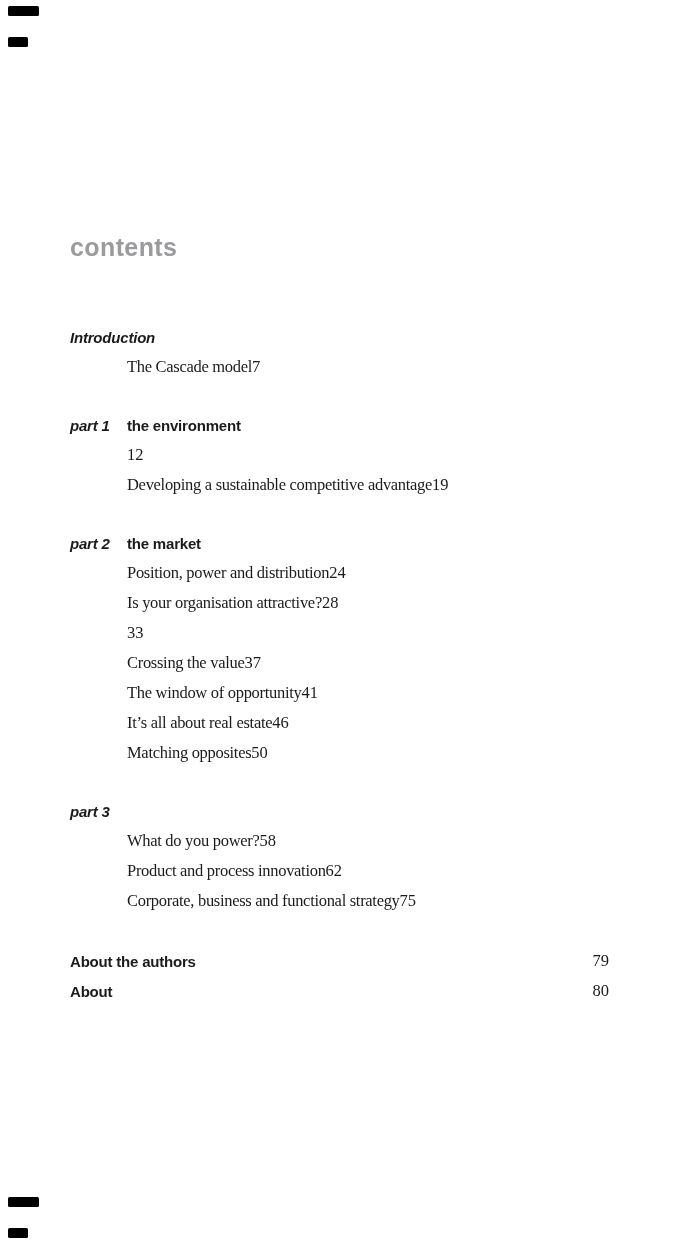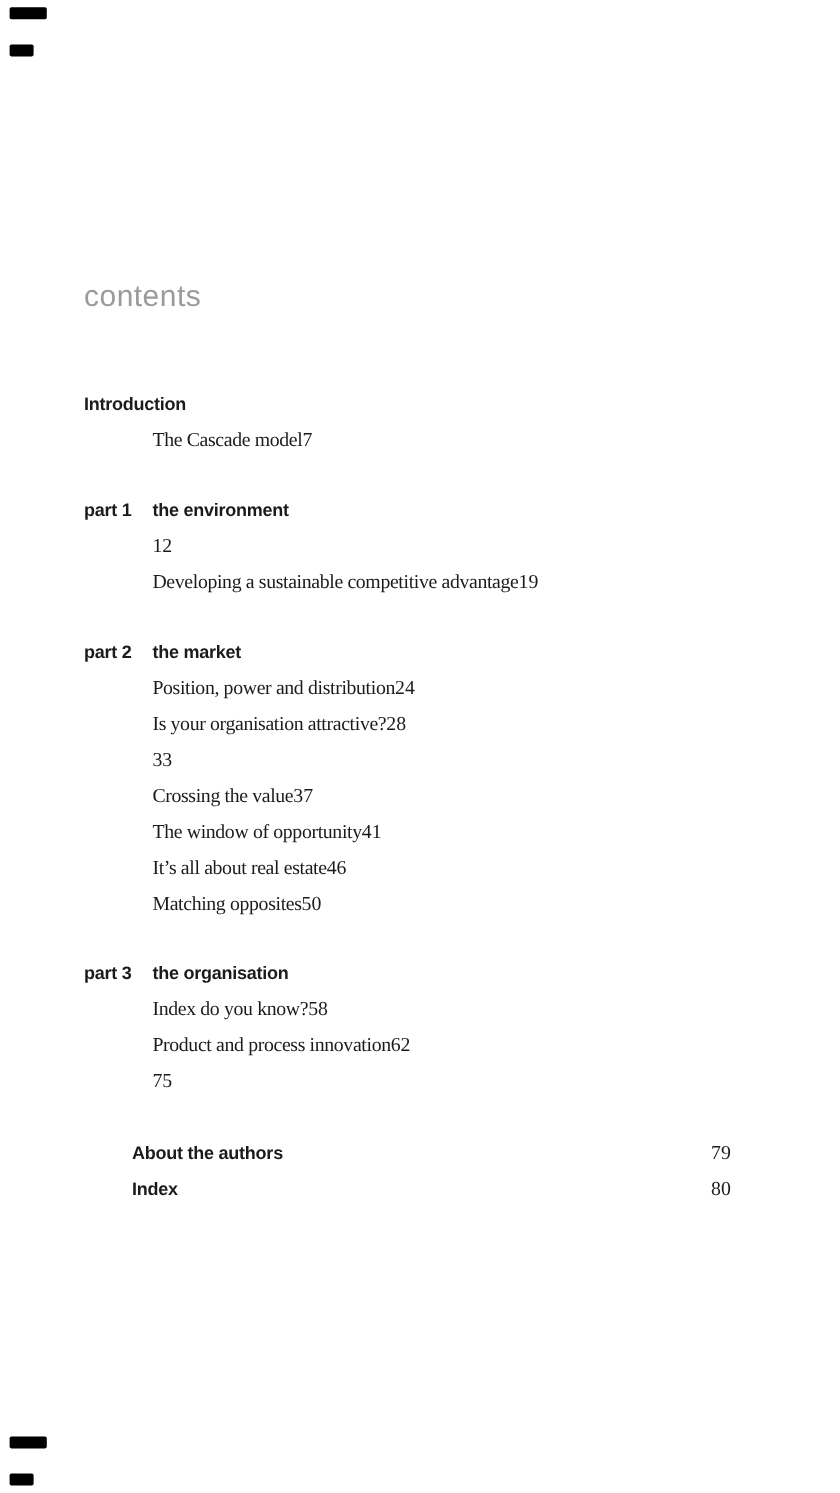--- a/index.html
+++ b/index.html
@@ -10,21 +10,21 @@
     overflow: hidden;
     font-family: "Liberation Sans", sans-serif;
   }
 
   .contents-title {
     position: absolute;
     left: 70px; top: 235px;
     margin: 0;
     font-size: 25px;
     line-height: 1;
-    font-weight: 400;
+    font-weight: 700;
     letter-spacing: 0.4px;
     color: var(--title-color, #9b9b9e);
   }
 
   .toc {
     position: absolute;
     left: 70px; top: 322px;
     width: 539px;
     color: var(--text-color, #1b1b1b);
   }
@@ -32,21 +32,21 @@
   .row { height: 30px; display: flex; align-items: center; }
 
   .section + .section { margin-top: 28px; }
 
   .head-row {
     font-weight: 700;
     font-size: 15px;
     letter-spacing: -0.2px;
     white-space: nowrap;
   }
-  .head-label { min-width: 57px; flex: none; }
+  .head-label { min-width: 57px; flex: none; font-style: italic; }
   .head-heading { flex: 1; }
 
   .entry-row {
     margin-left: 57px;
     justify-content: flex-start;
     font-family: "Liberation Serif", serif;
     font-size: 16.5px;
     letter-spacing: -0.3px;
     white-space: nowrap;
   }
@@ -59,21 +59,20 @@
     text-align: right;
   }
 
   .back-matter { margin-top: 30px; }
   .back-row {
     justify-content: space-between;
     font-weight: 700;
     font-size: 15px;
     letter-spacing: -0.2px;
     white-space: nowrap;
-    margin-left: 40px;
   }
 
   .scan-mark {
     position: absolute;
     background: var(--mark-color, #000000);
     border-radius: 1.5px;
   }
   .scan-mark.m1 { left: 8px; top: 6px;    width: 31px; height: 10px; }
   .scan-mark.m2 { left: 8px; top: 37px;   width: 20px; height: 10px; }
   .scan-mark.m3 { left: 8px; top: 1197px; width: 31px; height: 10px; }
@@ -156,48 +155,48 @@
   <div class="row entry-row">
     <span class="entry-title">Matching opposites</span>
     <span class="serif-page">50</span>
   </div>
 </div>
   </section>
 
   <section class="section">
     <div class="row head-row">
       <span class="head-label">part 3</span>
-      <span class="head-heading">the organisation</span>
-    </div>
-    <div class="entries">
-  <div class="row entry-row">
-    <span class="entry-title">Index do you know?</span>
+    </div>
+    <div class="entries">
+  <div class="row entry-row">
+    <span class="entry-title">What do you power?</span>
     <span class="serif-page">58</span>
   </div>
 
   <div class="row entry-row">
     <span class="entry-title">Product and process innovation</span>
     <span class="serif-page">62</span>
   </div>
 
 
   <div class="row entry-row">
+    <span class="entry-title">Corporate, business and functional strategy</span>
     <span class="serif-page">75</span>
   </div>
 </div>
   </section>
 </div>
     <div id="back" class="back-matter">
   <div class="row back-row">
     <span class="back-label">About the authors</span>
     <span class="serif-page">79</span>
   </div>
 
   <div class="row back-row">
-    <span class="back-label">Index</span>
+    <span class="back-label">About</span>
     <span class="serif-page">80</span>
   </div>
 </div>
   </div>
 
   <div class="scan-mark m1"></div>
   <div class="scan-mark m2"></div>
   <div class="scan-mark m3"></div>
   <div class="scan-mark m4"></div>
 

